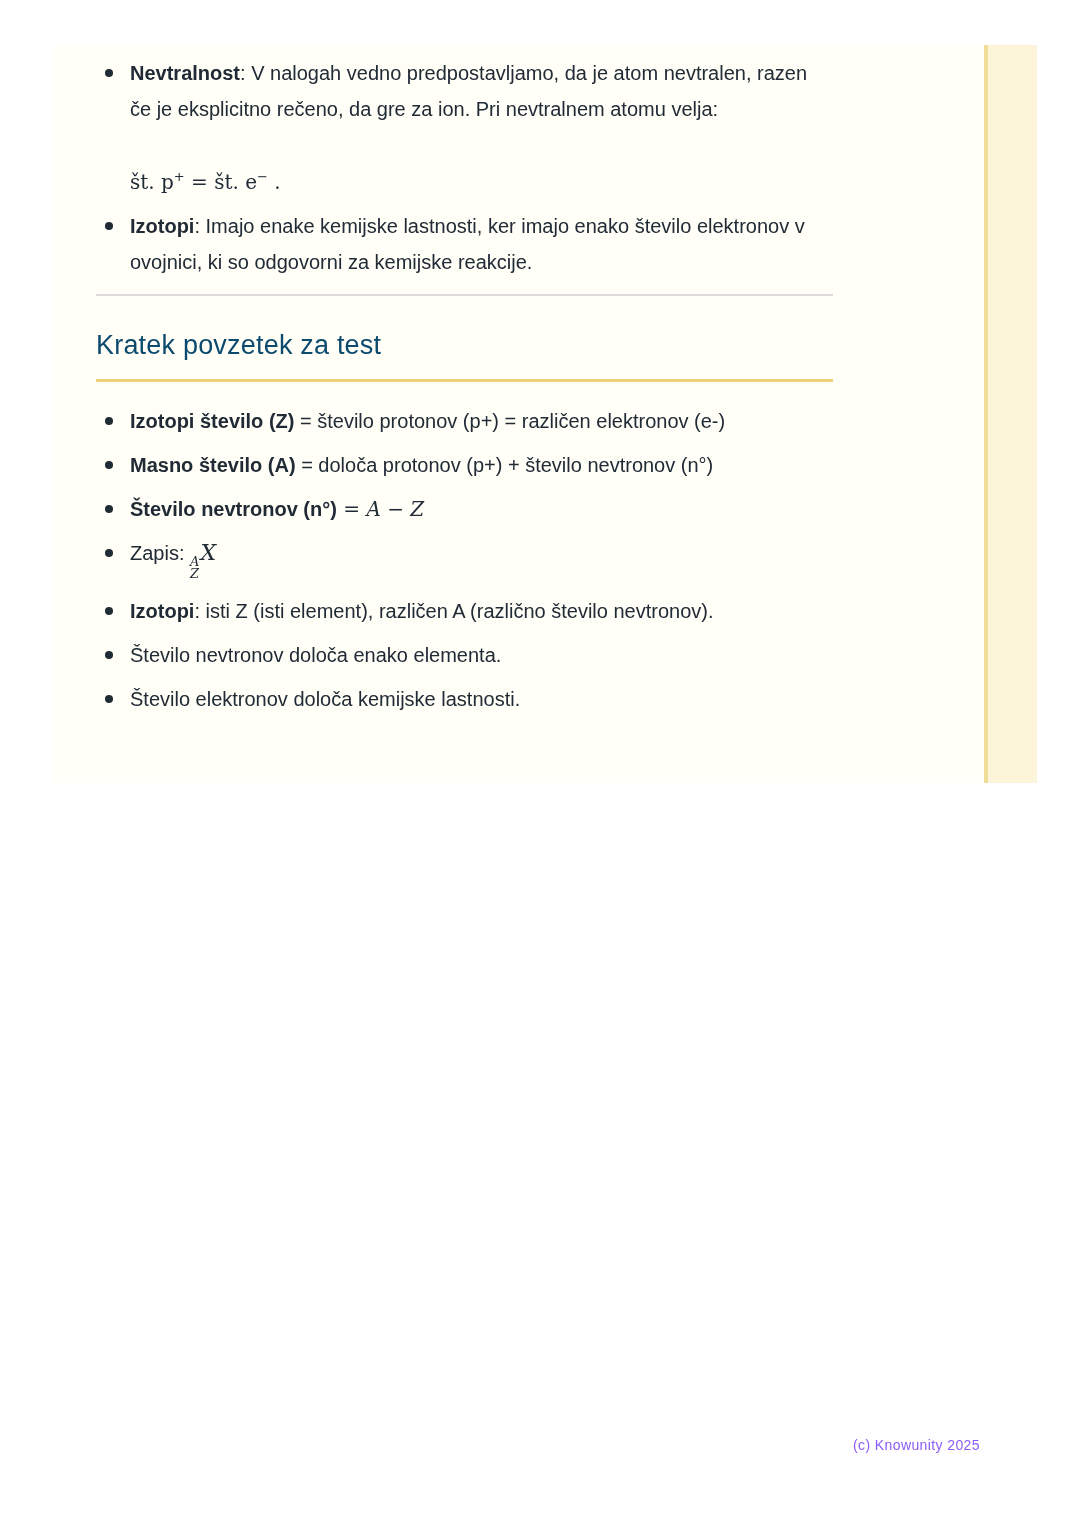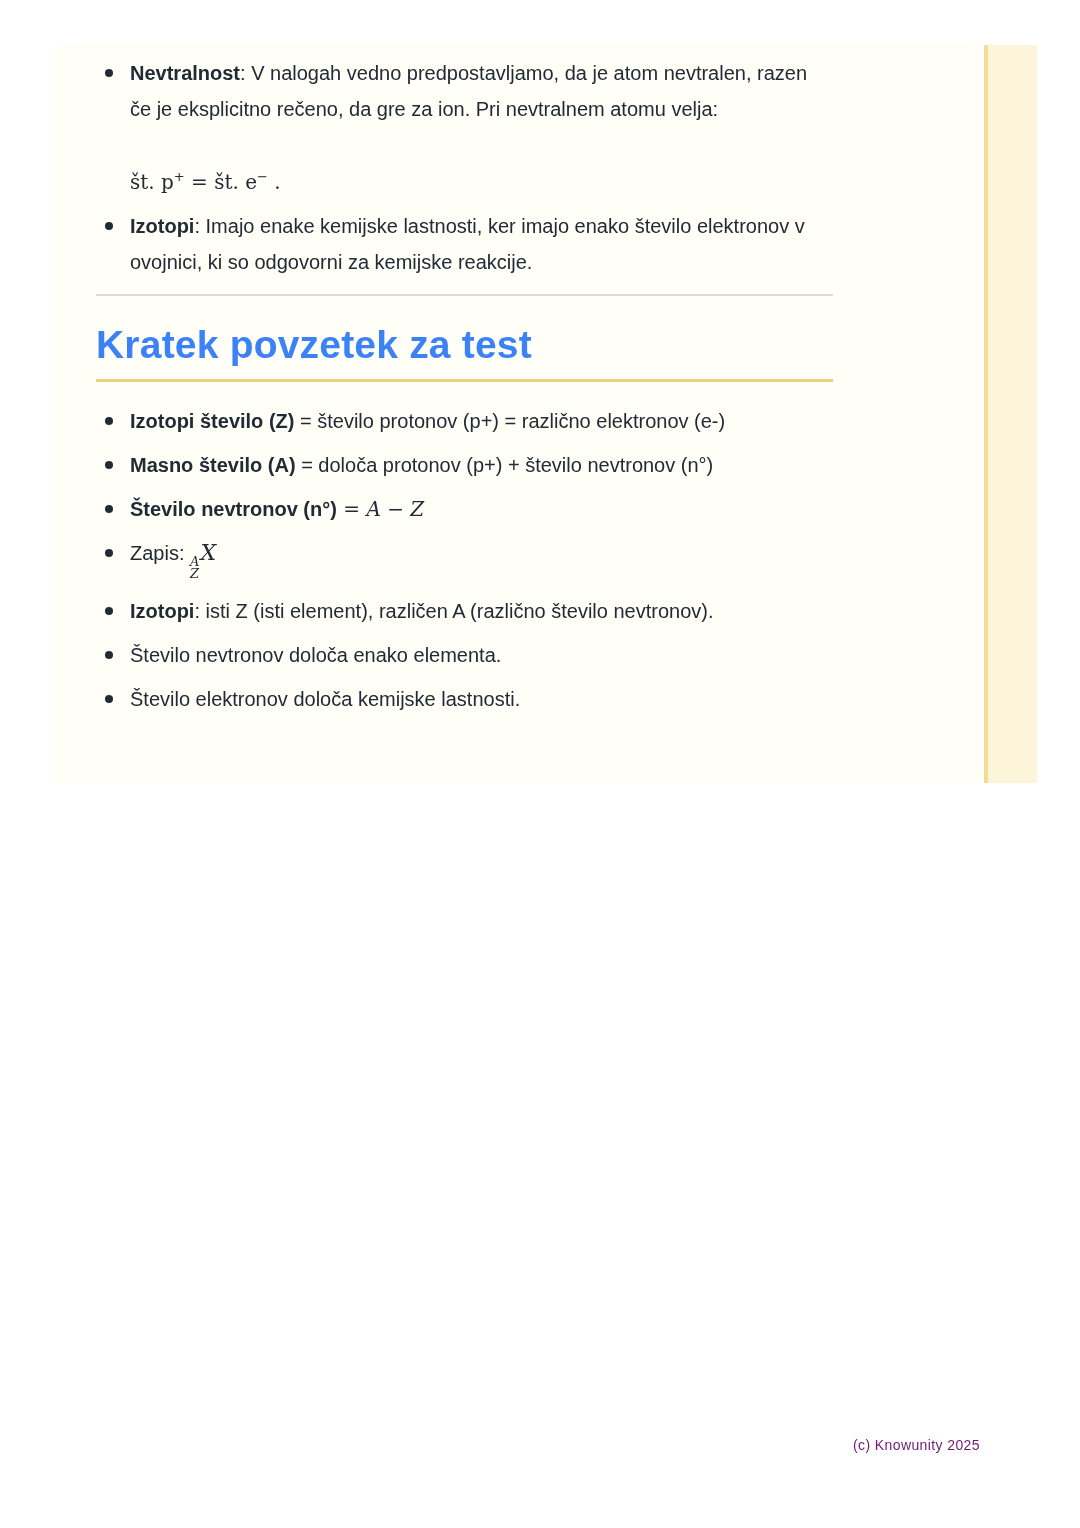--- a/index.html
+++ b/index.html
@@ -63,25 +63,25 @@
 
   .divider {
     border: none;
     border-top: 2px solid #dbdbdb;
     margin: 14px 0 0 0;
     width: 737px;
   }
 
   .section-title {
     margin: 28px 0 0 0;
-    font-size: 39px;
+    font-size: 27px;
     line-height: 42px;
-    font-weight: 700;
+    font-weight: 400;
     letter-spacing: 0.2px;
-    color: #3b82f6;
+    color: #0c4a6e;
     padding-bottom: 13px;
     border-bottom: 3px solid #eed17a;
   }
 
   ul.summary { margin-top: 26px; }
   ul.summary li { font-size: 20px; line-height: 26px; }
   ul.summary li::before { top: 9px; }
   ul.summary li + li { margin-top: 18px; }
 
   .var { font-family: "DejaVu Serif", serif; font-style: italic; }
@@ -102,21 +102,21 @@
     font-style: italic;
     font-size: 22px;
   }
 
   .footer {
     position: absolute;
     top: 1437px;
     right: 100px;
     font-size: 14px;
     letter-spacing: 0.4px;
-    color: #701a75;
+    color: #8b5cf6;
   }
 </style>
 </head>
 <body>
 
 <div class="page">
   <div class="card">
     <div class="stripe"></div>
     <div class="content">
 
@@ -129,21 +129,21 @@
           <strong>Izotopi</strong><span>: Imajo enake kemijske lastnosti, ker imajo enako število elektronov v ovojnici, ki so odgovorni za kemijske reakcije.</span>
         </li>
       </ul>
 
       <hr class="divider">
 
       <h1 class="section-title">Kratek povzetek za test</h1>
 
       <ul class="blist summary">
         <li>
-          <strong>Izotopi število (Z)</strong><span> = število protonov (p+) = različno elektronov (e-)</span>
+          <strong>Izotopi število (Z)</strong><span> = število protonov (p+) = različen elektronov (e-)</span>
         </li>
         <li>
           <strong>Masno število (A)</strong><span> = določa protonov (p+) + število nevtronov (n°)</span>
         </li>
         <li>
           <strong>Število nevtronov (n°)</strong><span class="math"><span> = </span><span class="var">A</span><span> − </span><span class="var">Z</span></span>
         </li>
         <li>
           <span>Zapis: </span><span class="math nuclide"><span class="nuc-scripts">
                 <span>A</span>

